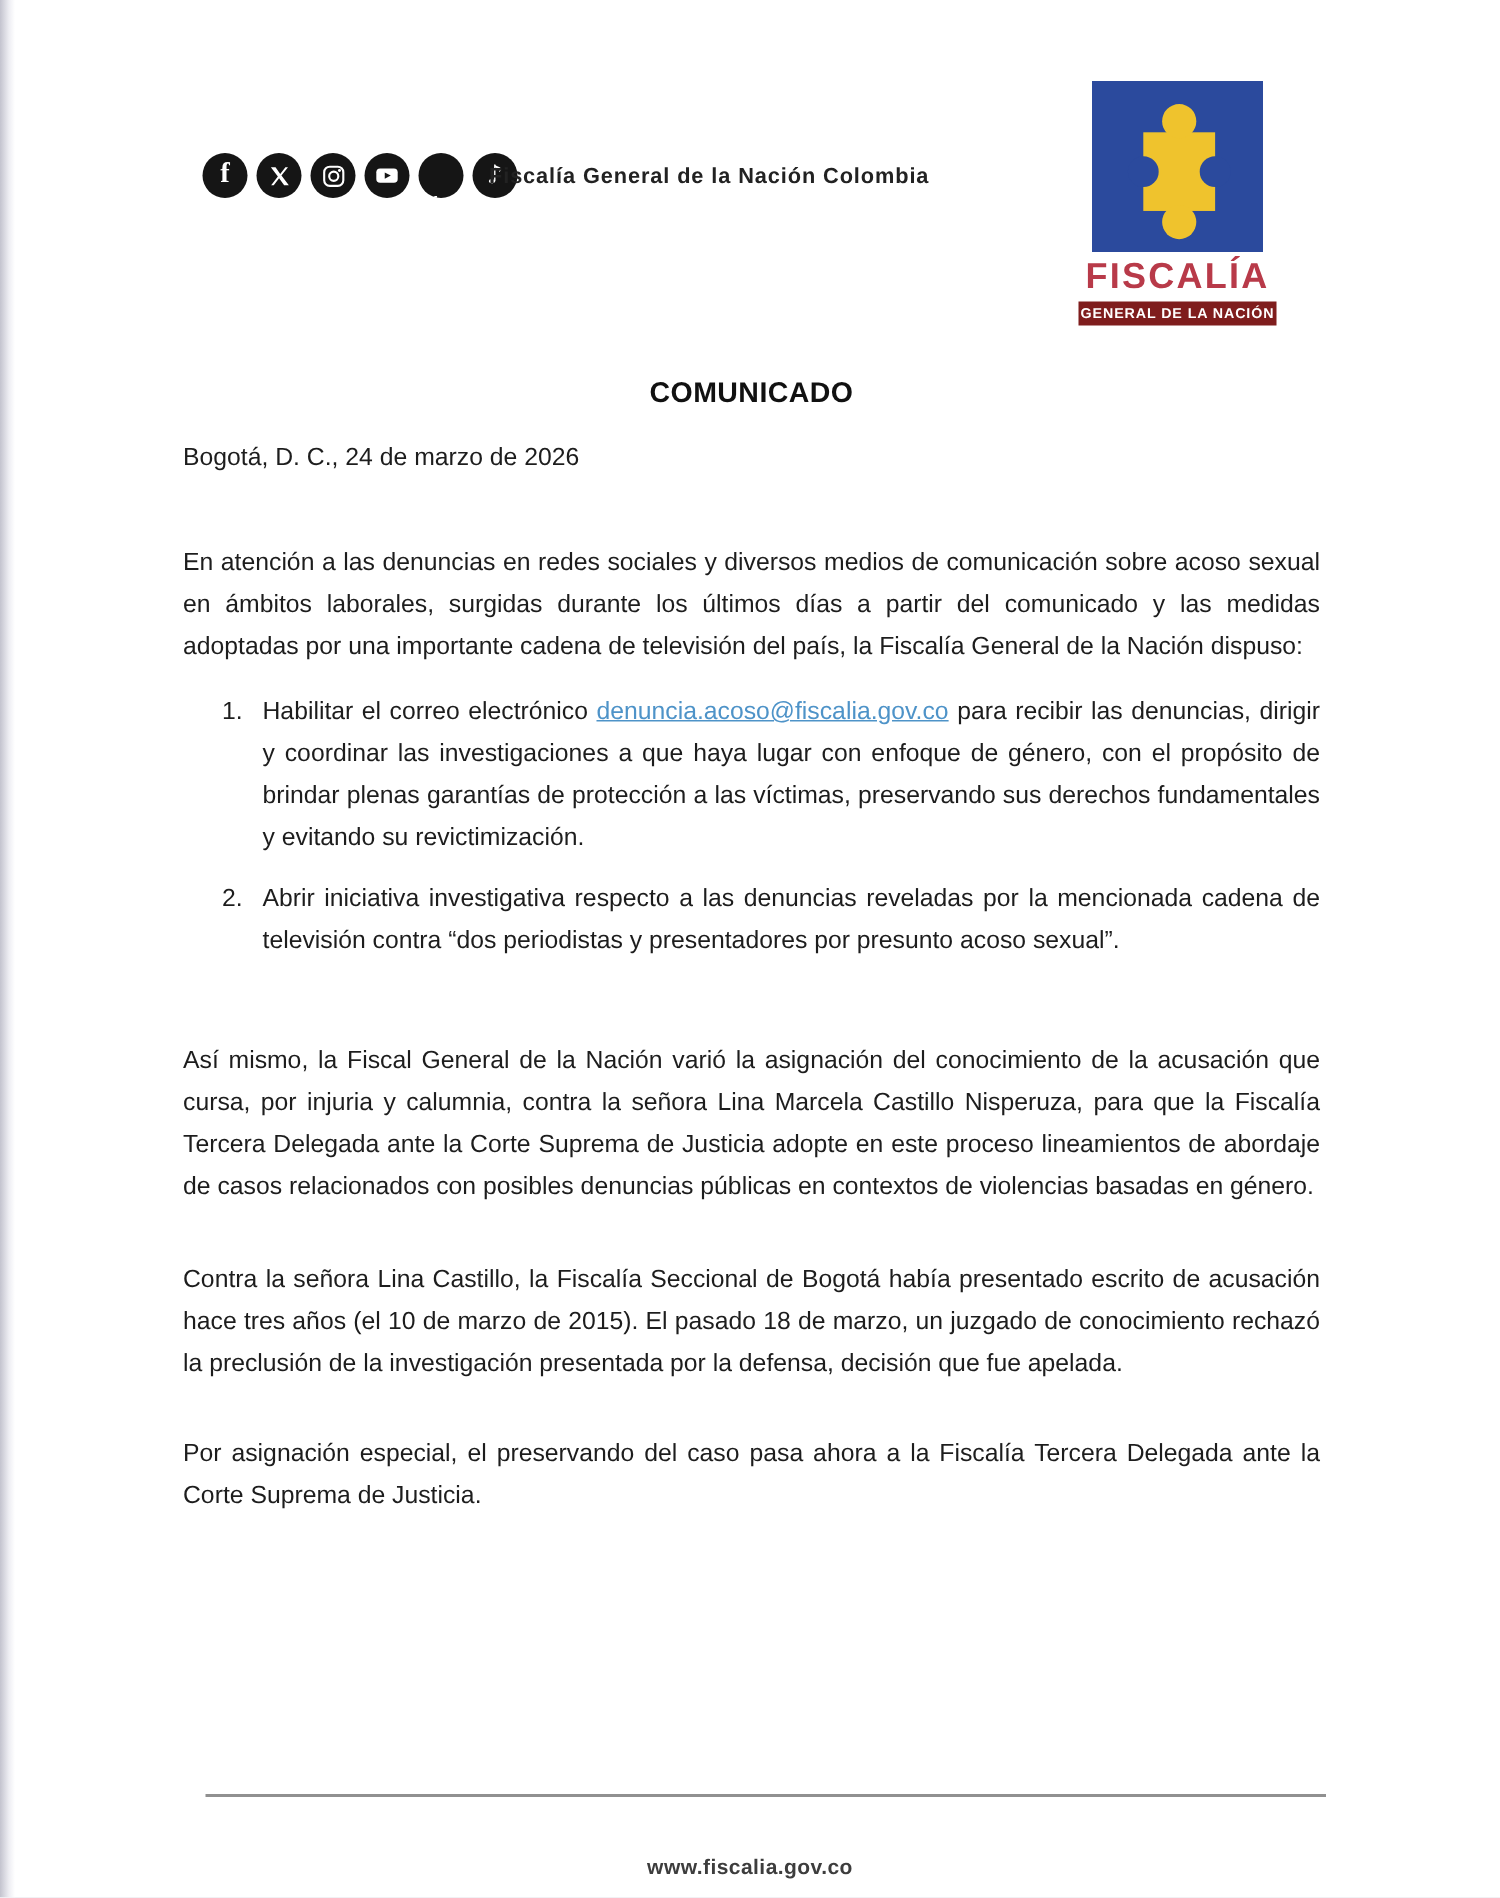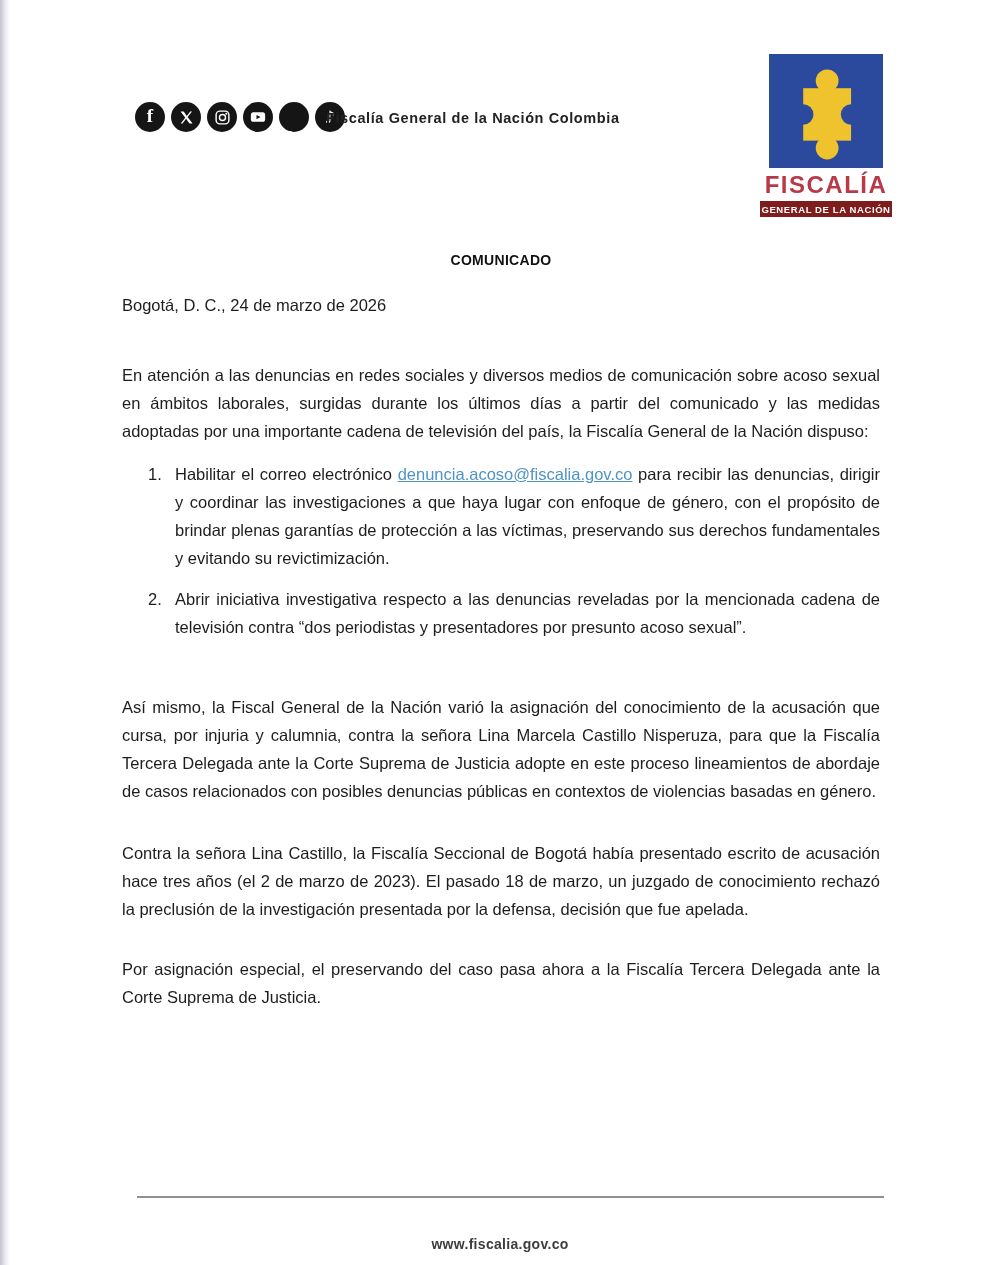--- a/index.html
+++ b/index.html
@@ -27,32 +27,32 @@
   .icon-circle svg { display:block; }
   .glyph-f  { font:bold 19px "Liberation Serif", serif; margin-top:-2px; }
   .glyph-in { font:bold 13px "Liberation Sans", sans-serif; letter-spacing:-0.5px;margin-top:36px; }
   .glyph-note { font:bold 17px "DejaVu Sans", sans-serif; }
   .brand {
     position:absolute; left:326px; top:110px;
     font-size:14.5px; font-weight:bold; color:#222; letter-spacing:0.6px;
   }
 
   
-  .logo { position:absolute; left:760px; top:54px; width:132px; text-align:center; }
+  .logo { position:absolute; left:719px; top:54px; width:132px; text-align:center; }
   .logo-square { width:118px; height:114px; margin:0 auto; display:block; }
   .logo-word { font-size:24px; font-weight:bold; letter-spacing:1.5px; margin-top:3px; }
   .logo-banner {
     margin-top:2px; color:#fff; font-size:9.5px; font-weight:bold;
     letter-spacing:0.6px; padding:3px 0 2px 0;
   }
 
   
   .block { position:absolute; left:122px; right:120px; }
   .para { font-size:16.5px; line-height:28px; color:#1d1d1d; text-align:justify; }
-  .doc-title { top:252px; font-size:14px; font-weight:bold; color:#111;
+  .doc-title { top:252px; font-size:19px; font-weight:bold; color:#111;
                text-align:center; letter-spacing:0.3px; }
   .dateline { top:296px; font-size:16.5px; color:#1d1d1d; }
   .p1 { top:344px; }
   .list-item { padding-left:53px; }
   .list-item .num { position:absolute; left:26px; top:0; line-height:28px; font-size:16.5px; color:#1d1d1d; }
   .li1 { top:460px; }
   .li2 { top:585px; }
   .p2 { top:676px; }
   .p3 { top:822px; }
   .p4 { top:938px; }
@@ -123,19 +123,19 @@
     <span class="num">1.</span>
     <span><span>Habilitar el correo electrónico </span><a class="email-link" style="color:#4e93c8;">denuncia.acoso@fiscalia.gov.co</a><span> para recibir las denuncias, dirigir y coordinar las investigaciones a que haya lugar con enfoque de género, con el propósito de brindar plenas garantías de protección a las víctimas, preservando sus derechos fundamentales y evitando su revictimización.</span></span>
   </div>
 
   <div class="block para list-item li2">
     <span class="num">2.</span>
     <span>Abrir iniciativa investigativa respecto a las denuncias reveladas por la mencionada cadena de televisión contra “dos periodistas y presentadores por presunto acoso sexual”.</span>
   </div>
 
   <p class="block para p2">Así mismo, la Fiscal General de la Nación varió la asignación del conocimiento de la acusación que cursa, por injuria y calumnia, contra la señora Lina Marcela Castillo Nisperuza, para que la Fiscalía Tercera Delegada ante la Corte Suprema de Justicia adopte en este proceso lineamientos de abordaje de casos relacionados con posibles denuncias públicas en contextos de violencias basadas en género.</p>
-  <p class="block para p3">Contra la señora Lina Castillo, la Fiscalía Seccional de Bogotá había presentado escrito de acusación hace tres años (el 2 de marzo de 2023). El pasado 18 de marzo, un juzgado de conocimiento rechazó la preclusión de la investigación presentada por la defensa, decisión que fue apelada.</p>
+  <p class="block para p3">Contra la señora Lina Castillo, la Fiscalía Seccional de Bogotá había presentado escrito de acusación hace tres años (el 10 de marzo de 2015). El pasado 18 de marzo, un juzgado de conocimiento rechazó la preclusión de la investigación presentada por la defensa, decisión que fue apelada.</p>
   <p class="block para p4">Por asignación especial, el preservando del caso pasa ahora a la Fiscalía Tercera Delegada ante la Corte Suprema de Justicia.</p>
 
   <div class="footer-line"></div>
   <div class="footer-t2">www.fiscalia.gov.co</div>
 
 </div>
 
 </body></html>

